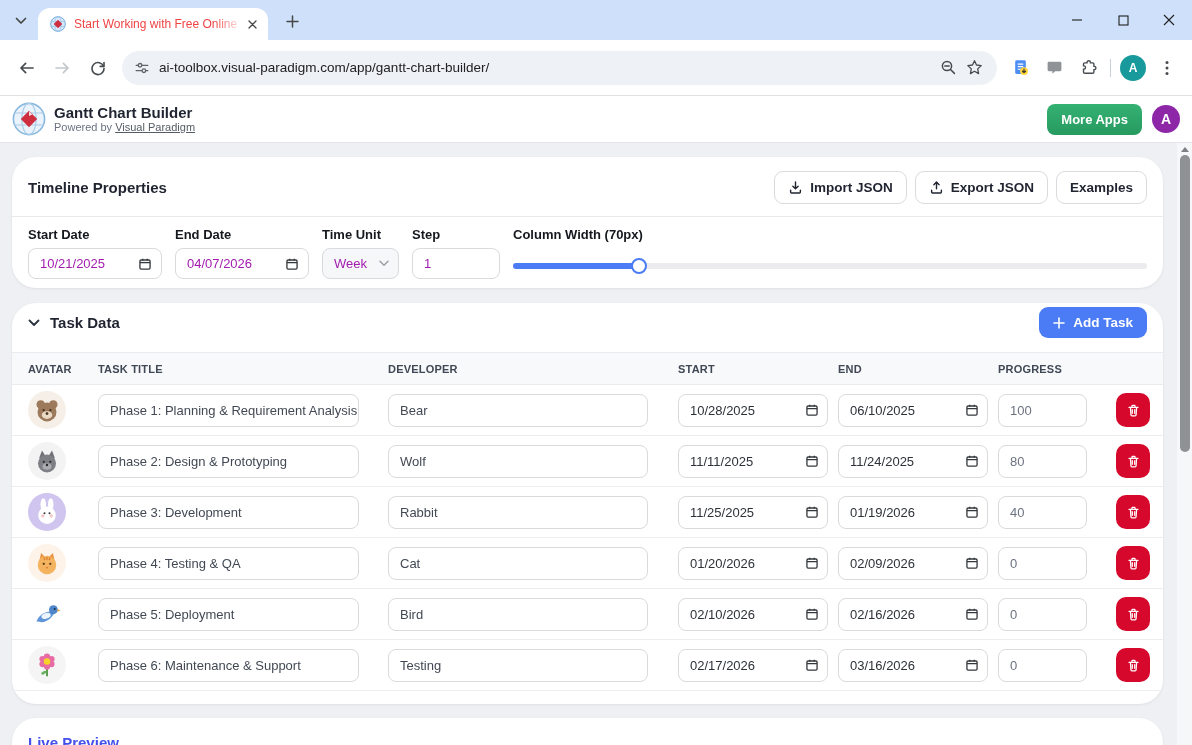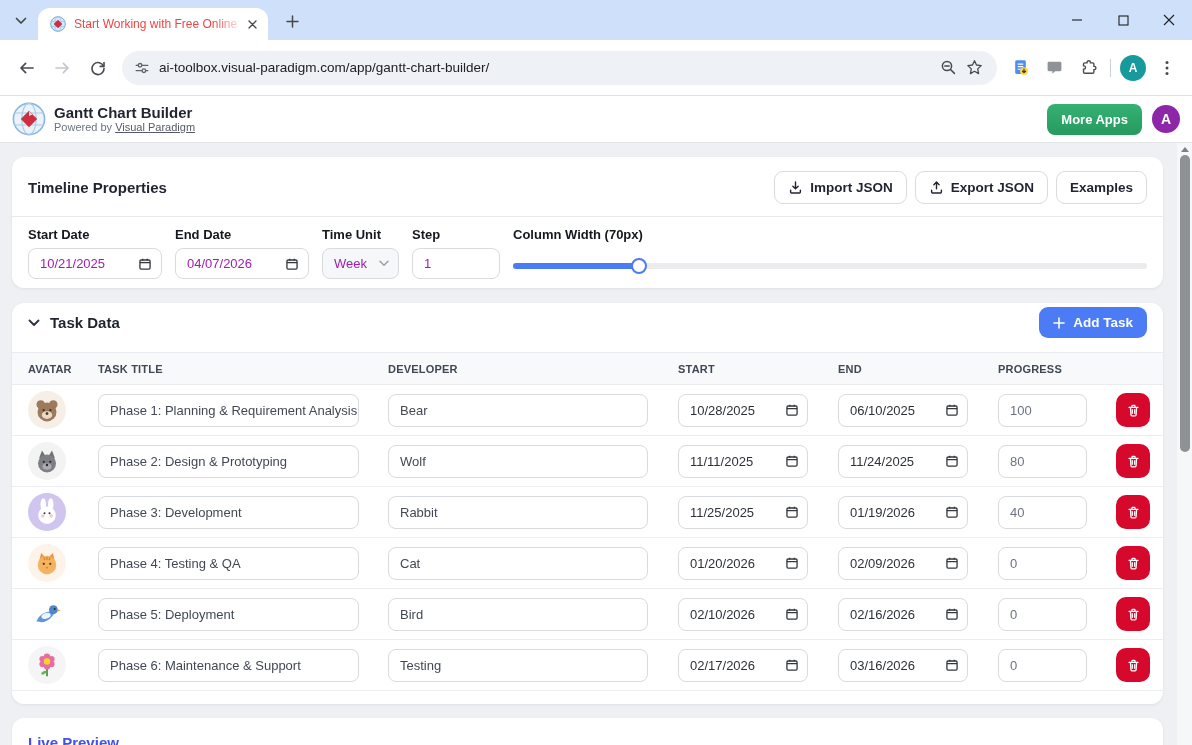--- a/index.html
+++ b/index.html
@@ -35,21 +35,21 @@
   .app-header { height:47px; background:#fff; border-bottom:1px solid #e4e6e9; display:flex; align-items:center; padding:0 12px; }
   .brand-text { margin-left:8px; }
   .brand-title { font-size:15px; font-weight:700; color:#1f2430; line-height:17px; }
   .brand-sub { font-size:11px; color:#6b7280; line-height:13px; }
   .brand-sub a { color:#555b65; text-decoration:underline; }
   .header-right { margin-left:auto; display:flex; align-items:center; gap:10px; }
   .more-apps { background:linear-gradient(180deg,#34b173,#279a5f); color:#fff; font-size:13px; font-weight:700; border:none; border-radius:8px; padding:8px 14px; }
   .user-avatar { width:28px; height:28px; border-radius:50%; background:#8d27a8; color:#fff; font-weight:700; font-size:14px; display:flex; align-items:center; justify-content:center; }
 
   .content { padding:14px 29px 0 12px; }
-  .card { background:#fff; border-radius:12px; box-shadow:0 1px 3px rgba(16,24,40,.07); }
+  .card { background:#fff; border-radius:24px; box-shadow:0 1px 3px rgba(16,24,40,.07); }
 
   
   .card-timeline { padding:14px 16px 13px; height:131px; }
   .tl-head { display:flex; align-items:center; justify-content:space-between; }
   .section-title { font-size:15px; font-weight:700; color:#1f2430; }
   .tl-buttons { display:flex; gap:8px; }
   .btn-outline { display:flex; align-items:center; gap:7px; height:33px; padding:0 13px; background:#fff; border:1px solid #d9dbdf; border-radius:9px; font-size:13.5px; font-weight:600; color:#1f2430; font-family:inherit; }
   .tl-divider { border:none; border-top:1px solid #e8e9eb; margin:12px -16px 10px; }
   .tl-form { display:flex; gap:13px; }
   .field-label { font-size:13px; font-weight:700; color:#15181e; display:block; }
@@ -69,21 +69,21 @@
   .tasks-title { display:flex; align-items:center; gap:10px; }
   .btn-add { display:flex; align-items:center; gap:8px; height:31px; padding:0 14px; background:#4b7bf5; border:none; border-radius:9px; color:#fff; font-size:13.5px; font-weight:600; font-family:inherit; }
   .grid-row { display:grid; grid-template-columns:70px 290px 290px 160px 160px 118px 1fr; align-items:center; padding:0 16px; }
   .thead { height:33px; background:#f8f9fb; border-top:1px solid #e9ebee; border-bottom:1px solid #e9ebee; }
   .th { font-size:11px; font-weight:700; color:#3f4854; letter-spacing:.2px; }
   .task-row { height:51px; border-bottom:1px solid #ededef; }
   .avatar { width:38px; height:38px; border-radius:50%; background:#f2f2f2; display:flex; align-items:center; justify-content:center; overflow:hidden; }
   .cell-input { height:33px; border:1px solid #d8dadd; border-radius:8px; background:#fff; font-size:13px; color:#424954; display:flex; align-items:center; padding:0 11px; white-space:nowrap; overflow:hidden; }
   .in-title { width:261px; }
   .in-dev { width:260px; }
-  .in-date { width:130px; justify-content:space-between; padding-right:8px; color:#2d3238; }
+  .in-date { width:150px; justify-content:space-between; padding-right:8px; color:#2d3238; }
   .in-prog { width:89px; color:#6b7280; }
   .btn-del { width:34px; height:34px; border:none; border-radius:10px; background:#d6092c; display:flex; align-items:center; justify-content:center; justify-self:end; }
 
   
   .card-preview { margin-top:14px; height:120px; padding:16px; }
   .preview-title { font-size:15px; font-weight:700; color:#4450ec; }
 
   
   .scrollbar { position:absolute; top:47px; right:0; bottom:0; width:15px; background:#f6f7f8; display:flex; flex-direction:column; align-items:center; }
   .sb-arrow { height:12px; display:flex; align-items:center; justify-content:center; flex:none; width:100%; }

